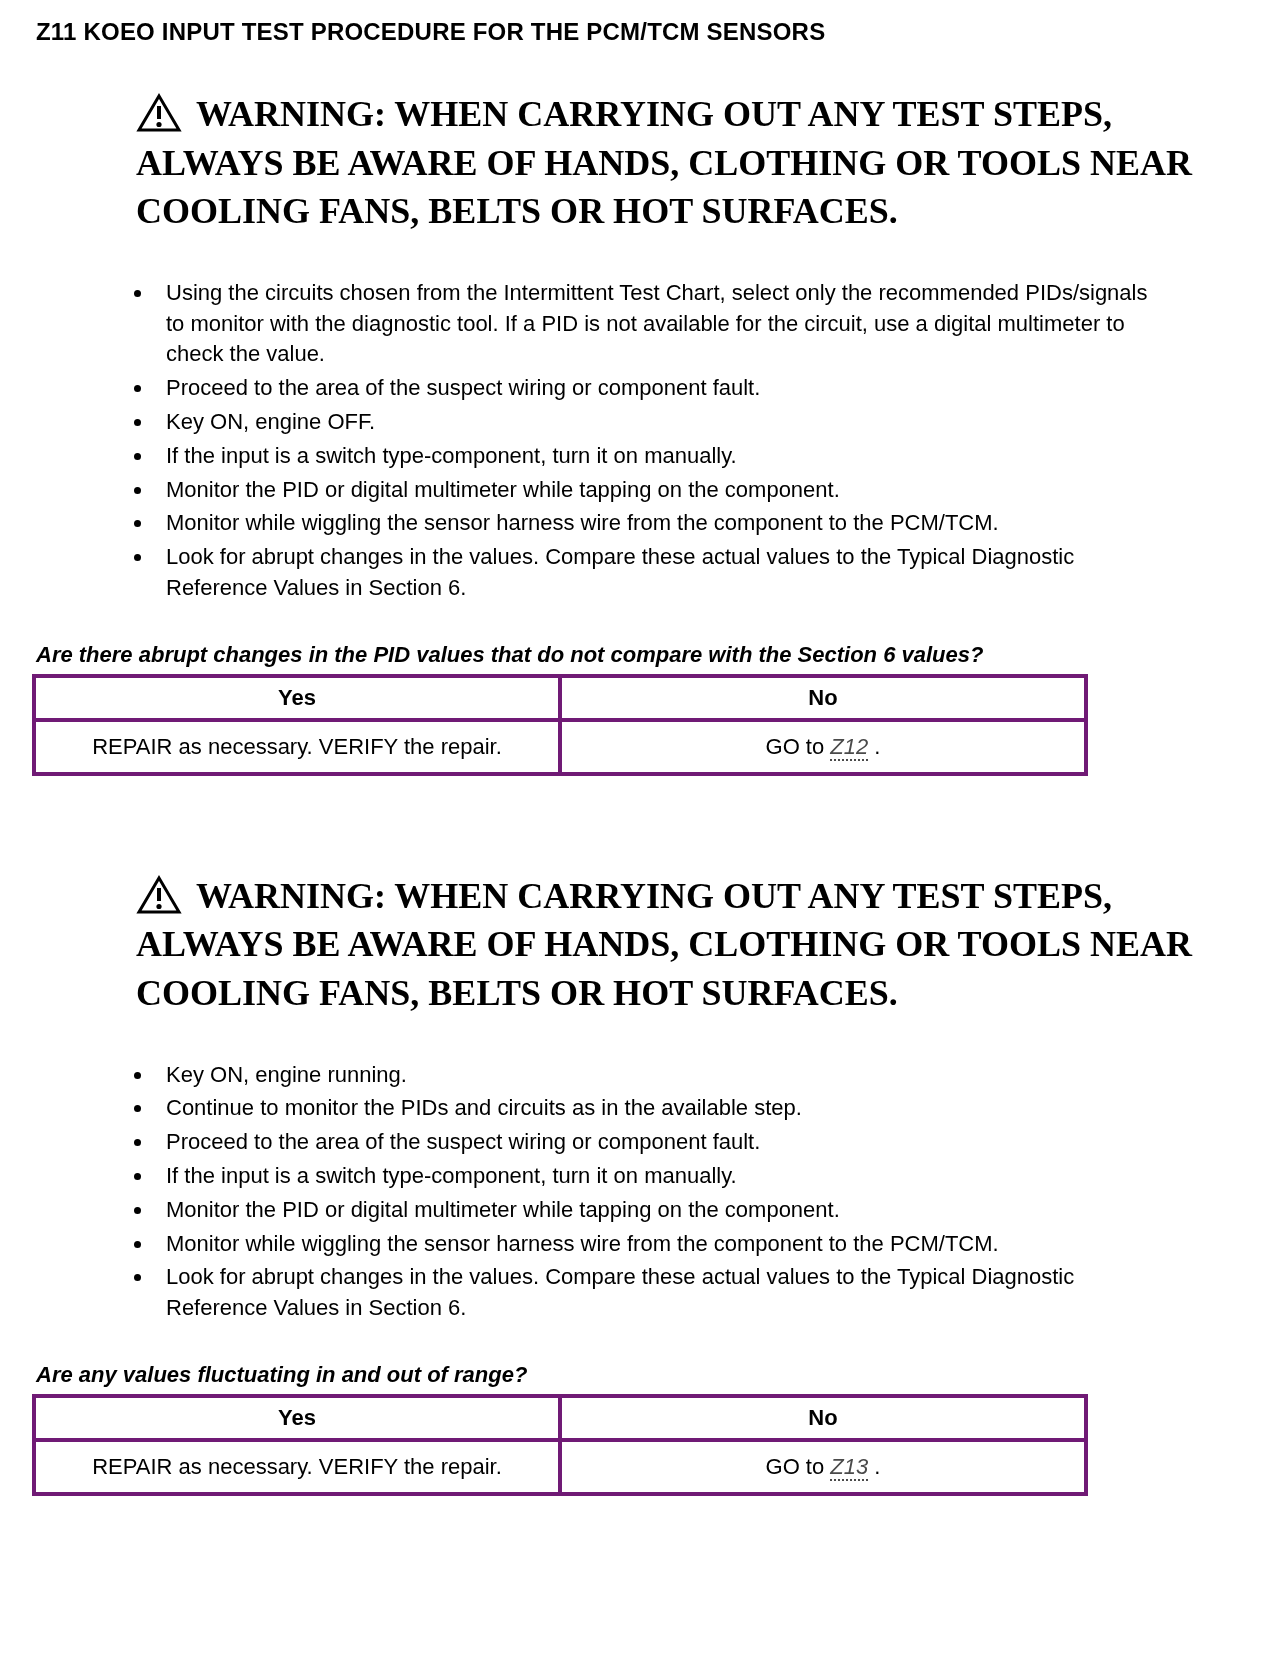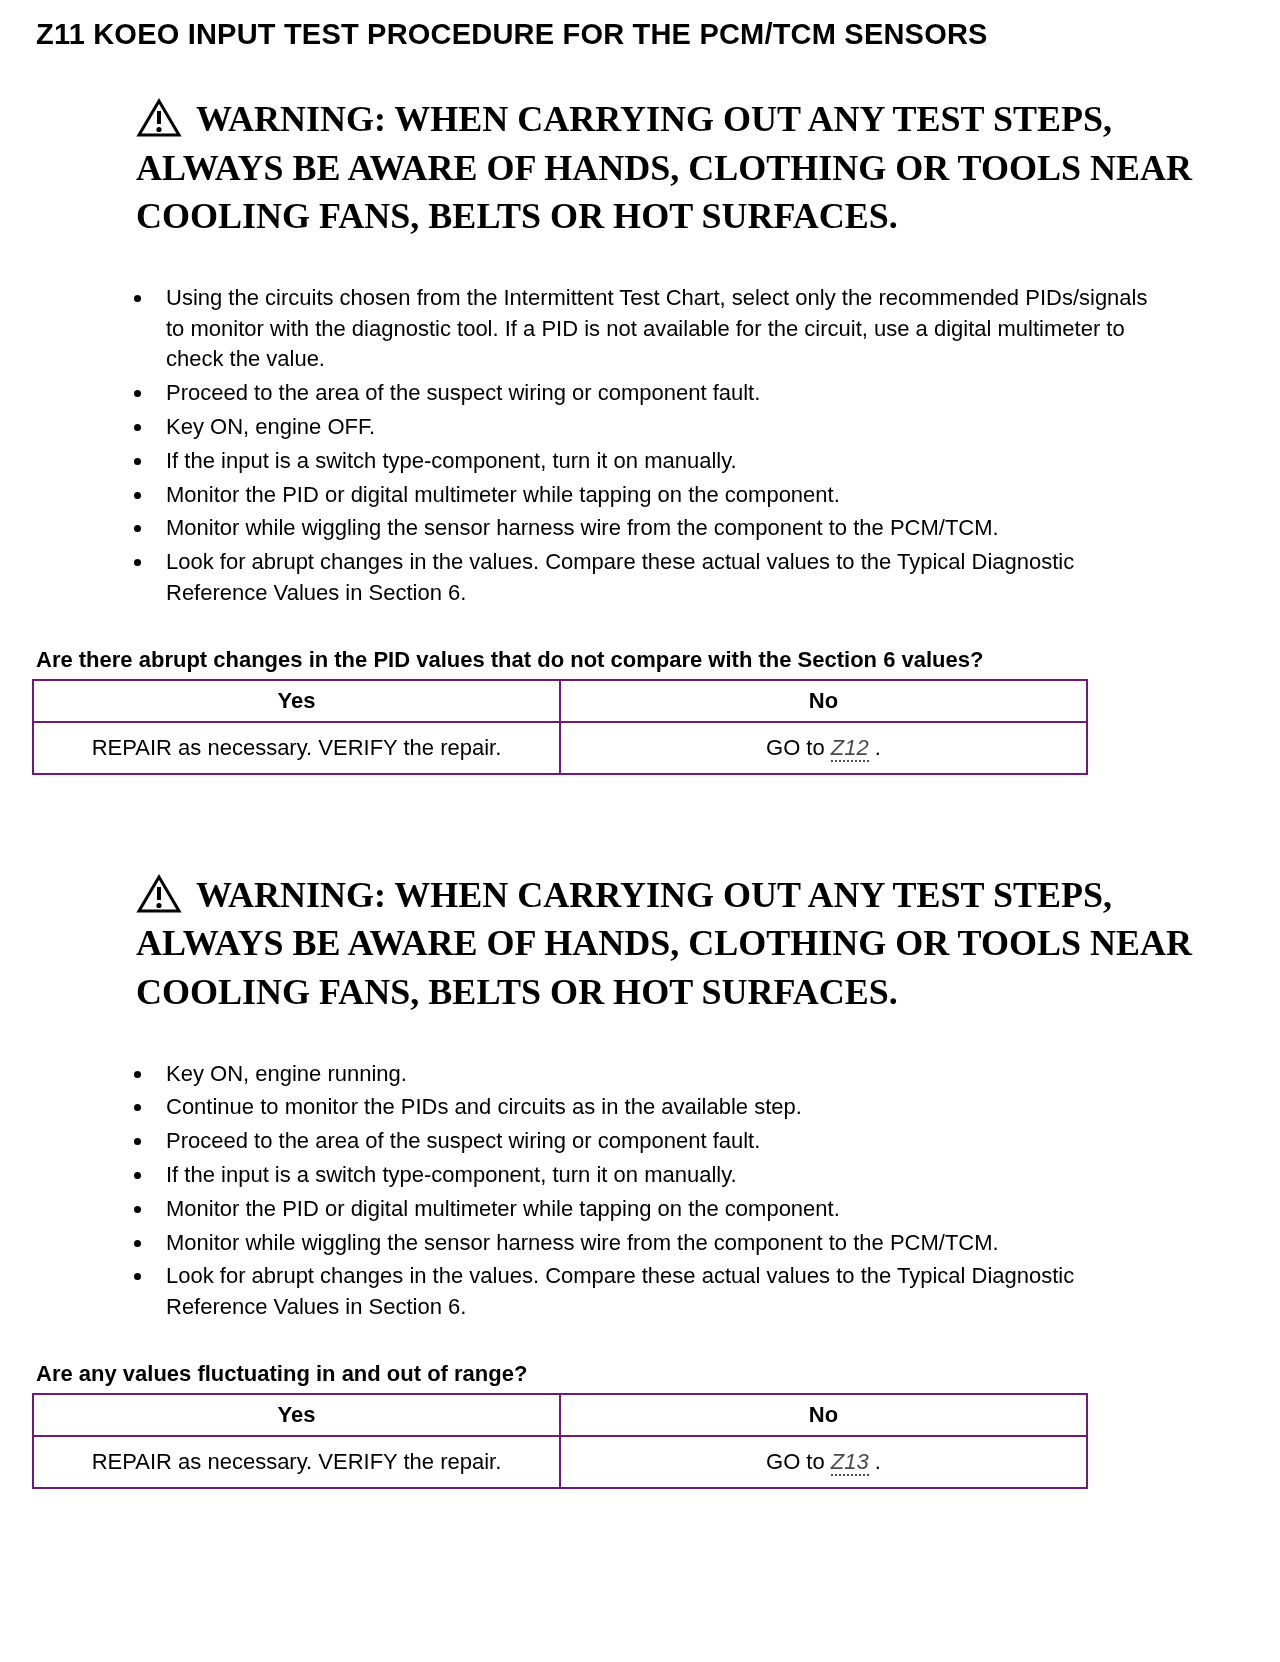--- a/index.html
+++ b/index.html
@@ -13,21 +13,21 @@
     width: 1280px;
     min-height: 1662px;
     padding: 18px 36px 40px 36px;
     font-family: "Liberation Sans", sans-serif;
   }
   .section { margin: 0; }
   .section + .section { margin-top: 96px; }
 
   h1.sec-title {
     font-family: "Liberation Sans", sans-serif;
-    font-size: 29px;
+    font-size: 24px;
     font-weight: bold;
     margin: 0 0 44px 0;
     letter-spacing: 0.2px;
   }
 
   .warning {
     margin: 0 40px 42px 100px;
     font-family: "Liberation Serif", serif;
     font-weight: bold;
     font-size: 36px;
@@ -50,31 +50,32 @@
     line-height: 1.4;
     padding-left: 12px;
     margin: 3px 0;
     max-width: 1010px;
   }
 
   p.question {
     font-size: 22px;
     font-weight: bold;
     margin: 0 0 6px 0;
+    font-style: italic;
   }
 
   table.decision {
     border-collapse: collapse;
     width: 1056px;
     margin: 0 0 0 -4px;
     table-layout: fixed;
   }
   table.decision th,
   table.decision td {
-    border: 2px solid #701a75;
+    border: 4px solid #701a75;
     font-size: 22px;
     padding: 7px 10px;
     margin-top: 48px;
   }
   table.decision th {
     font-weight: bold;
     text-align: center;
   }
   table.decision td {
     text-align: center;

